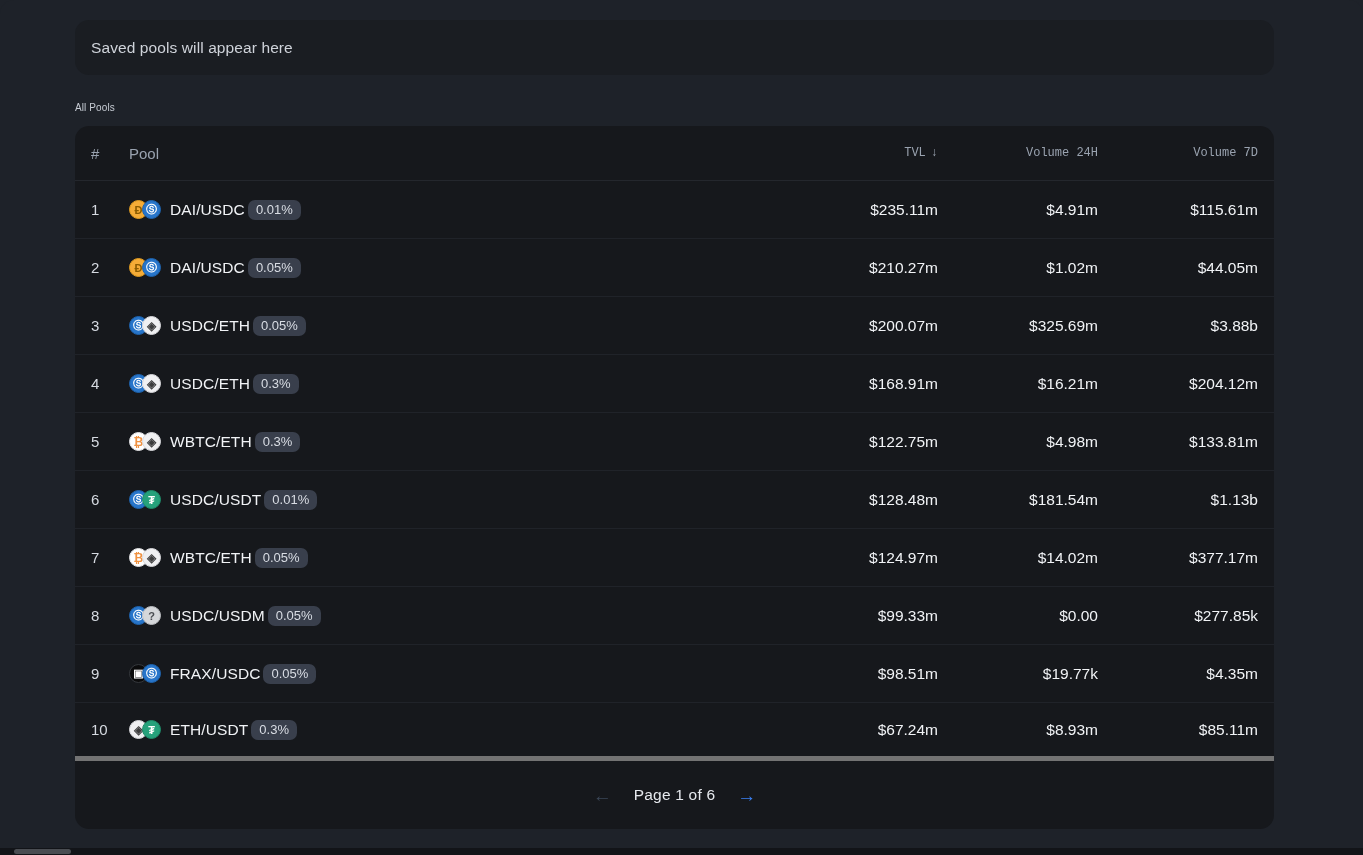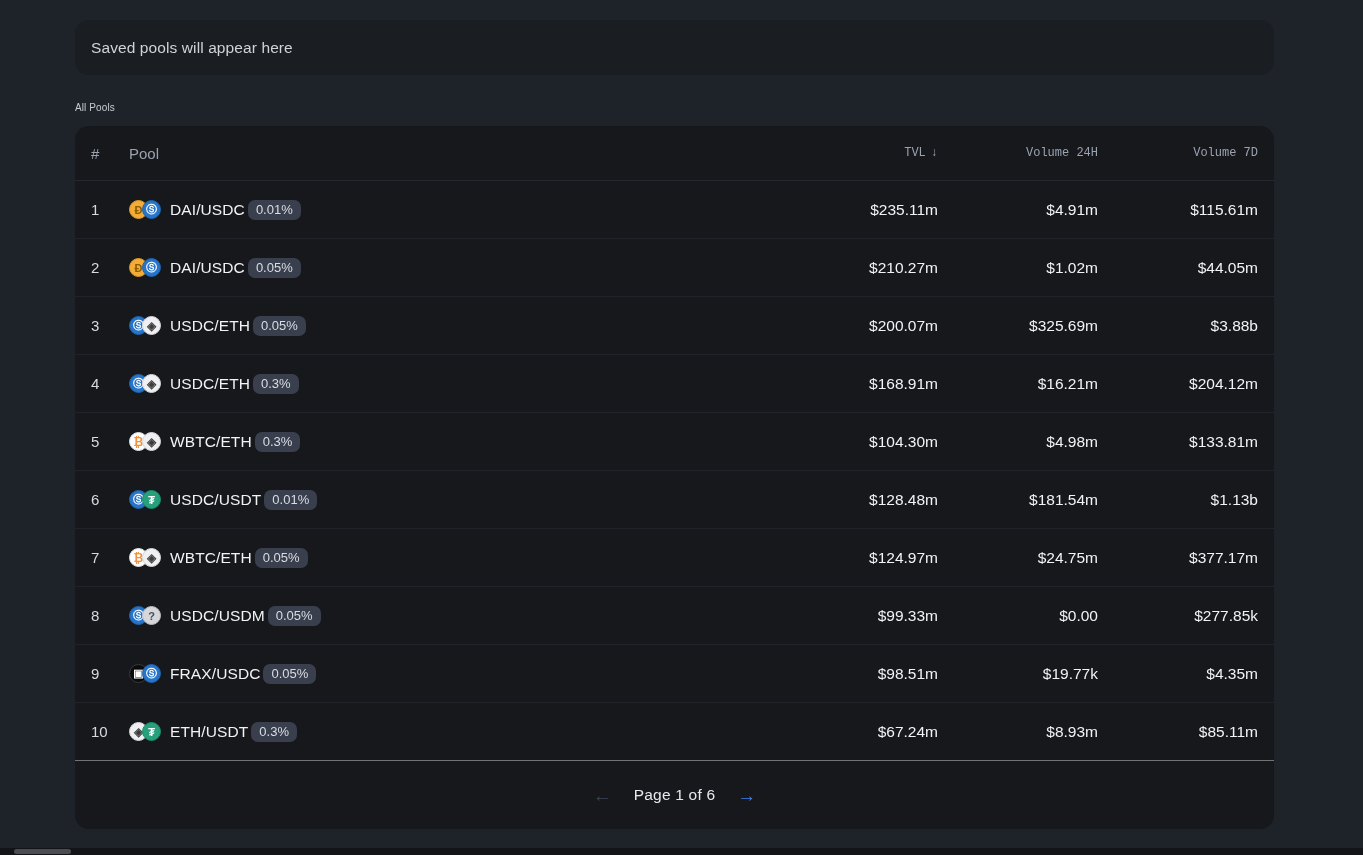--- a/index.html
+++ b/index.html
@@ -75,21 +75,21 @@
     box-sizing: border-box;
   }
   .row.header {
     height: 55px;
     border-bottom: 1px solid #24272d;
   }
   .row.body {
     border-bottom: 1px solid #202329;
   }
   .row.body:last-of-type {
-    border-bottom: 1px solid #737373;
+    border-bottom: 5px solid #737373;
   }
 
   .col-rank {
     width: 38px;
     flex: 0 0 38px;
     font-size: 15px;
     color: #d6dae1;
   }
   .row.header .col-rank { color: #9aa3b0; }
 
@@ -329,21 +329,21 @@
           <div class="row body">
             <div class="col-rank">5</div>
             <div class="col-pool">
               <span class="icons">
                 <span class="tok tok-wbtc">₿</span>
                 <span class="tok second tok-eth">◈</span>
               </span>
               <span class="pool-name">WBTC/ETH</span>
               <span class="fee-badge">0.3%</span>
             </div>
-            <div class="col-num col-tvl">$104.30m</div>
+            <div class="col-num col-tvl">$122.75m</div>
             <div class="col-num">$4.98m</div>
             <div class="col-num">$133.81m</div>
           </div>
           <div class="row body">
             <div class="col-rank">6</div>
             <div class="col-pool">
               <span class="icons">
                 <span class="tok tok-usdc">Ⓢ</span>
                 <span class="tok second tok-usdt">₮</span>
               </span>
@@ -358,21 +358,21 @@
             <div class="col-rank">7</div>
             <div class="col-pool">
               <span class="icons">
                 <span class="tok tok-wbtc">₿</span>
                 <span class="tok second tok-eth">◈</span>
               </span>
               <span class="pool-name">WBTC/ETH</span>
               <span class="fee-badge">0.05%</span>
             </div>
             <div class="col-num col-tvl">$124.97m</div>
-            <div class="col-num">$24.75m</div>
+            <div class="col-num">$14.02m</div>
             <div class="col-num">$377.17m</div>
           </div>
           <div class="row body">
             <div class="col-rank">8</div>
             <div class="col-pool">
               <span class="icons">
                 <span class="tok tok-usdc">Ⓢ</span>
                 <span class="tok second tok-unknown">?</span>
               </span>
               <span class="pool-name">USDC/USDM</span>

